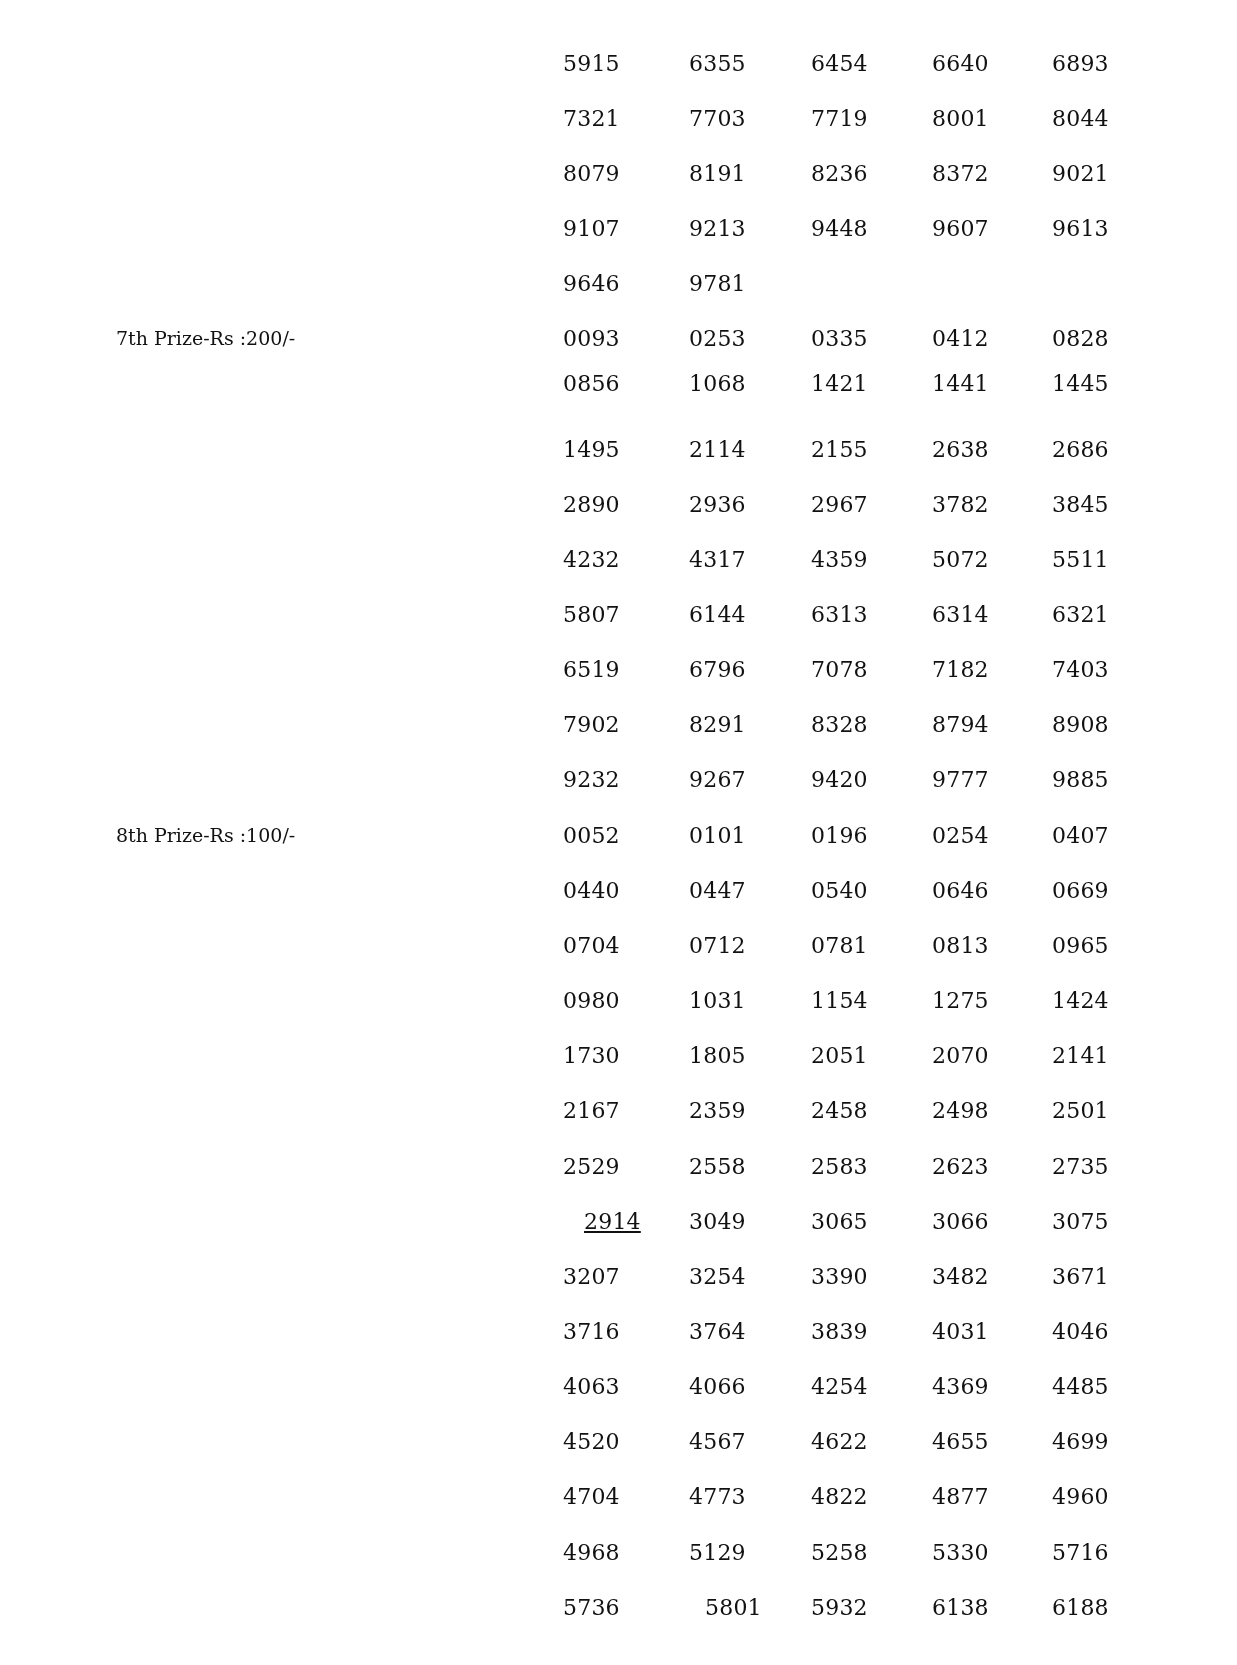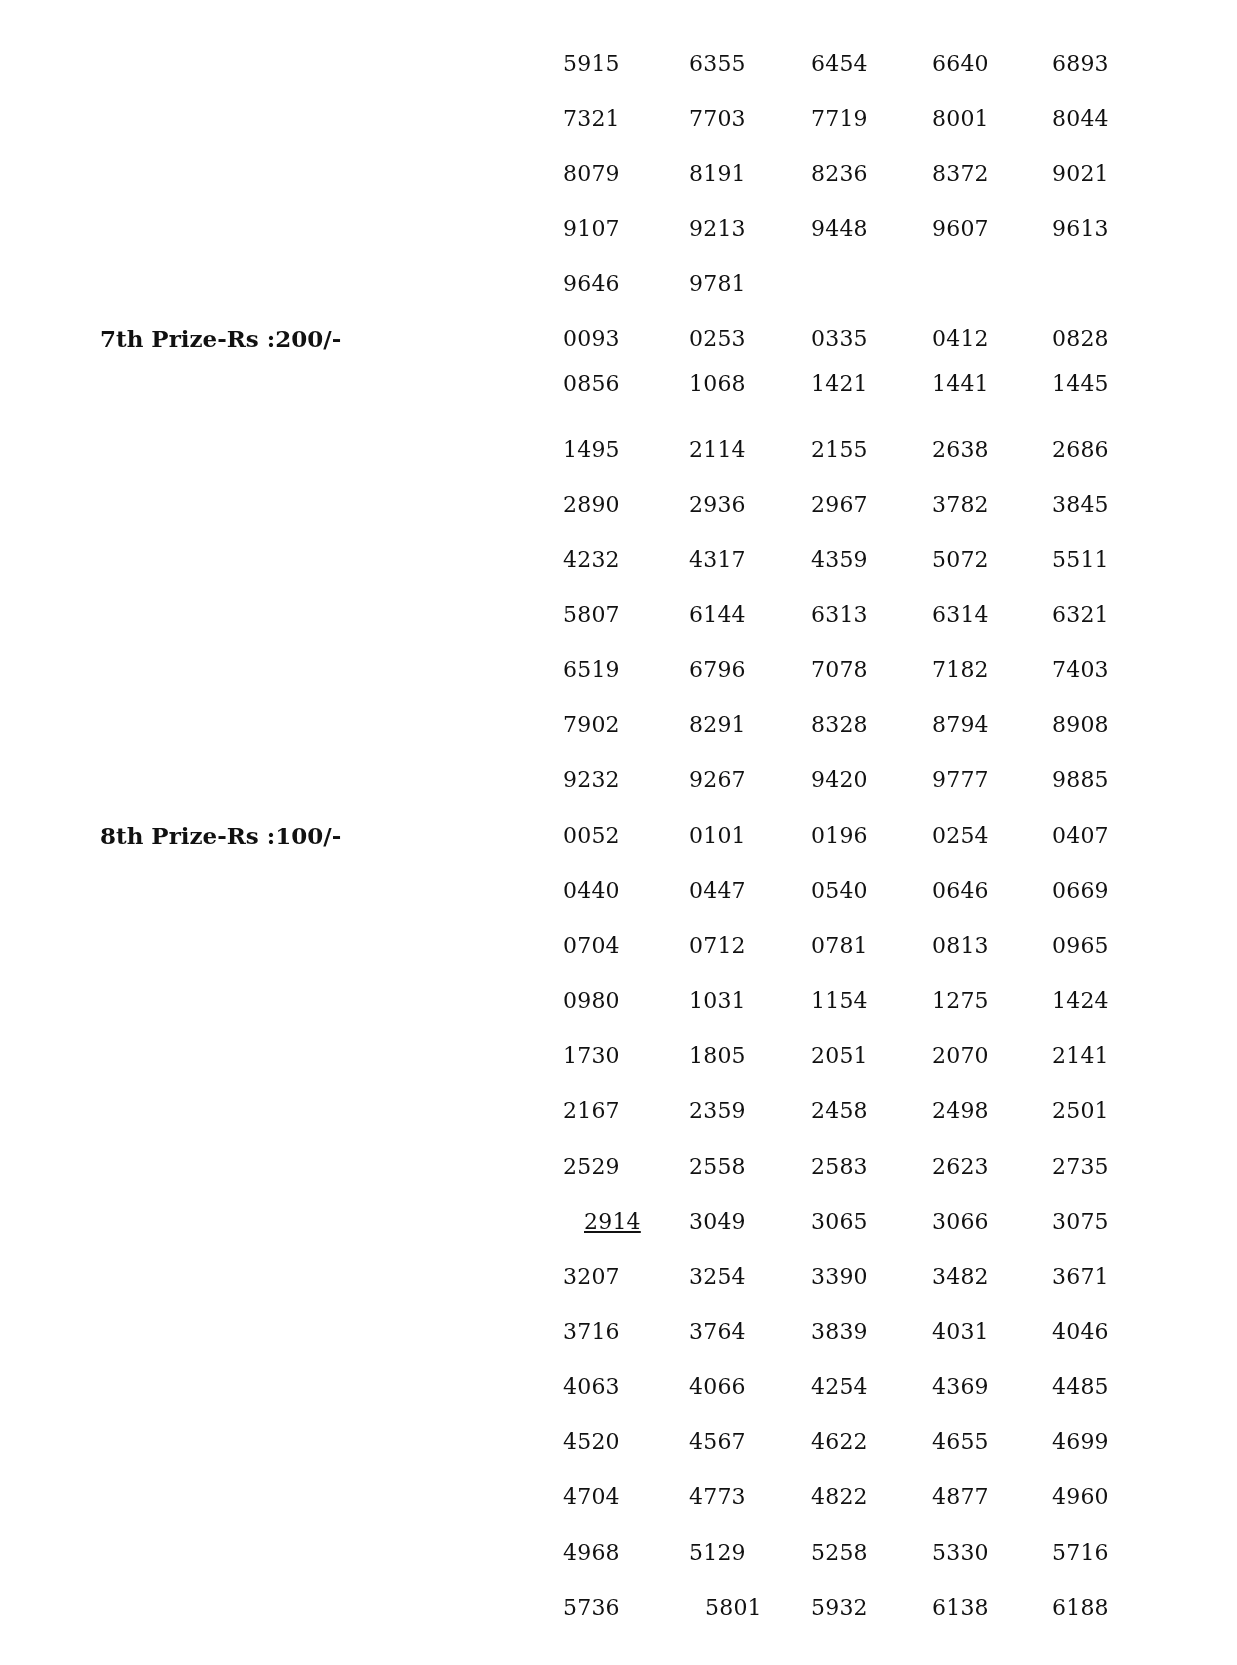--- a/index.html
+++ b/index.html
@@ -23,26 +23,26 @@
       height: 1665px;
     }
     .row {
       position: absolute;
       left: 0;
       width: 1237px;
       height: 55px;
     }
     .label {
       position: absolute;
-      left: 100px;
+      left: 116px;
       top: 0;
       height: 55px;
       line-height: 55px;
-      font-weight: bold;
-      font-size: 23px;
+      font-weight: normal;
+      font-size: 19px;
       white-space: nowrap;
     }
     .num {
       position: absolute;
       top: 0;
       height: 55px;
       line-height: 55px;
       font-size: 22px;
       white-space: nowrap;
       letter-spacing: 0.2px;

